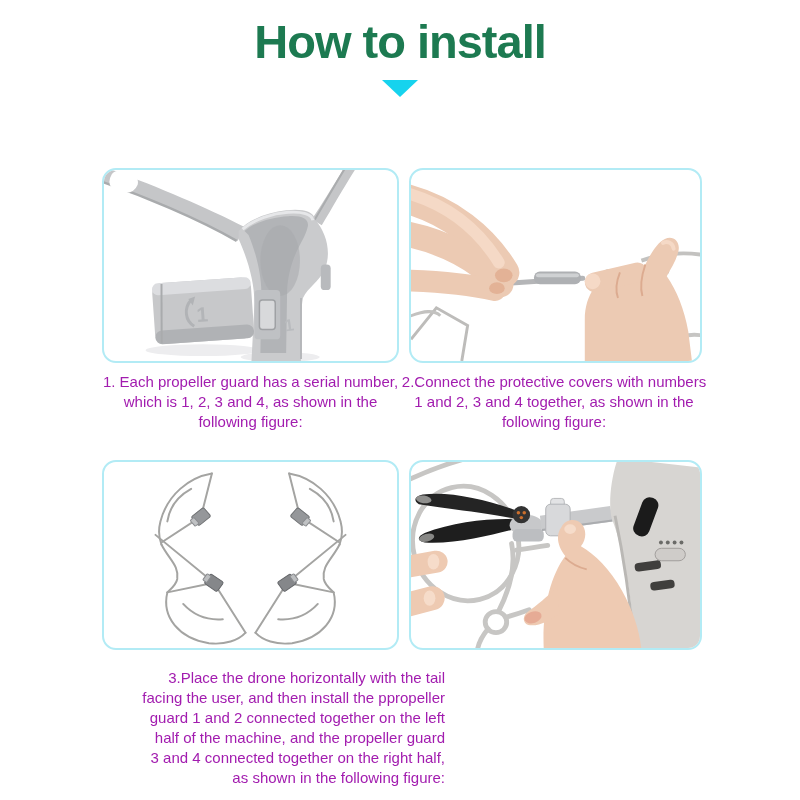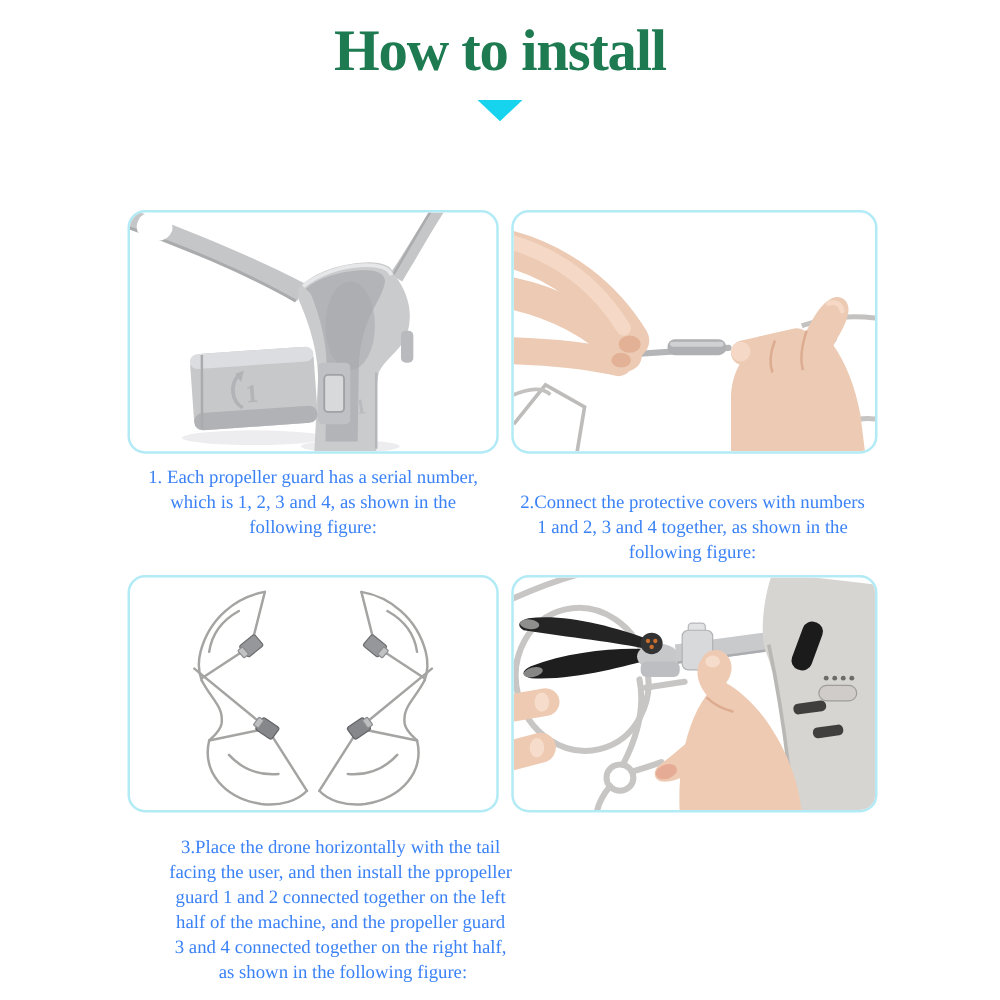--- a/index.html
+++ b/index.html
@@ -1,20 +1,20 @@
 <!DOCTYPE html>
 <html><head>
 <meta charset="utf-8">
 <style>
   html,body{margin:0;padding:0;}
   .page{
     position:relative;
     width:800px;height:800px;
     background:#ffffff;
-    font-family:Liberation Serif, serif;
+    font-family:Liberation Sans, sans-serif;
     overflow:hidden;
   }
   .title{
     position:absolute;top:14px;left:0;width:800px;
     text-align:center;
     font-size:47px;font-weight:bold;letter-spacing:-1px;
     color:#1d7a51;
   }
   .down-triangle{
     position:absolute;top:80px;left:50%;margin-left:-18px;
@@ -32,26 +32,26 @@
     box-sizing:border-box;
   }
   .panel svg{display:block;width:100%;height:100%;}
   #panel1{left:102px;top:168px;width:297px;height:195px;}
   #panel2{left:409px;top:168px;width:293px;height:195px;}
   #panel3{left:102px;top:460px;width:297px;height:190px;}
   #panel4{left:409px;top:460px;width:293px;height:190px;}
   .caption{
     position:absolute;
     font-size:15px;line-height:20px;
-    color:#3b82f6;
+    color:#a21caf;
     white-space:pre;
   }
   #caption1{left:102px;top:372px;width:297px;text-align:center;}
-  #caption2{left:398px;top:372px;width:312px;text-align:center;margin-top:20px;}
-  #caption3{left:100px;top:668px;width:345px;text-align:center;}
+  #caption2{left:398px;top:372px;width:312px;text-align:center;}
+  #caption3{left:100px;top:668px;width:345px;text-align:right;}
   #caption4{left:437px;top:668px;width:262px;text-align:left;}
 </style>
 </head>
 <body>
 
 <div class="page">
 
   <div class="title">How to install</div>
   <div class="down-triangle"></div>
 

